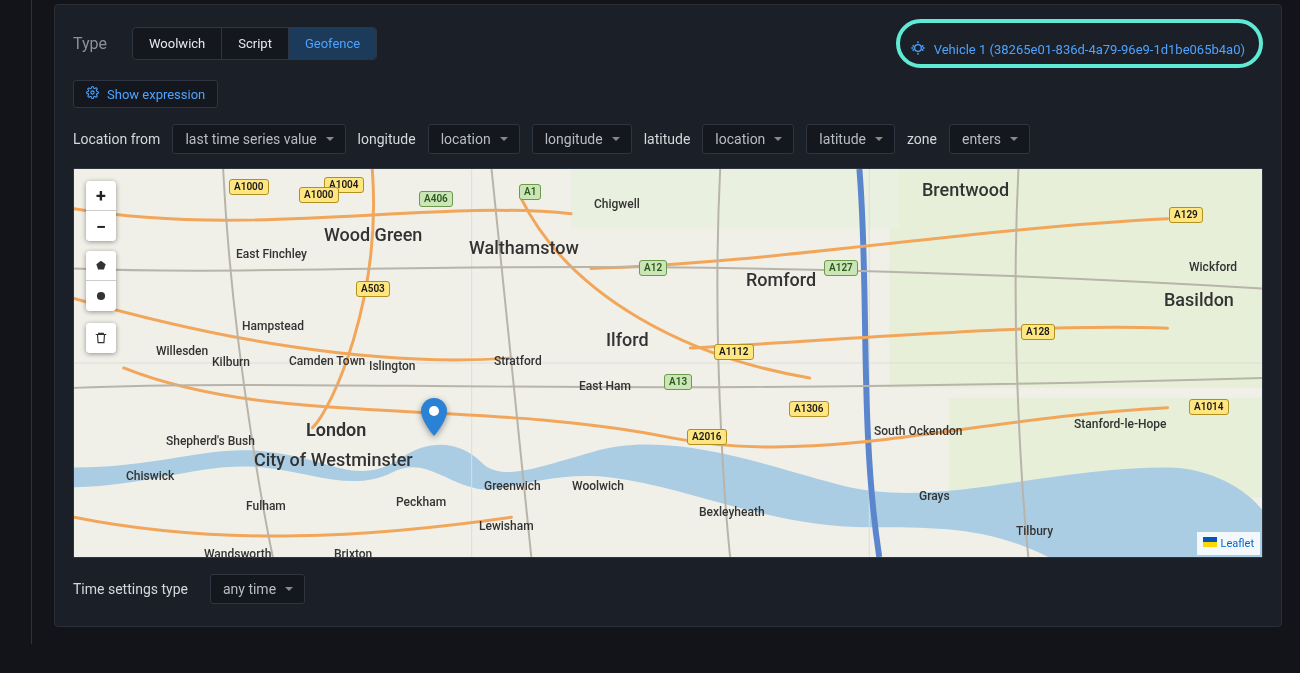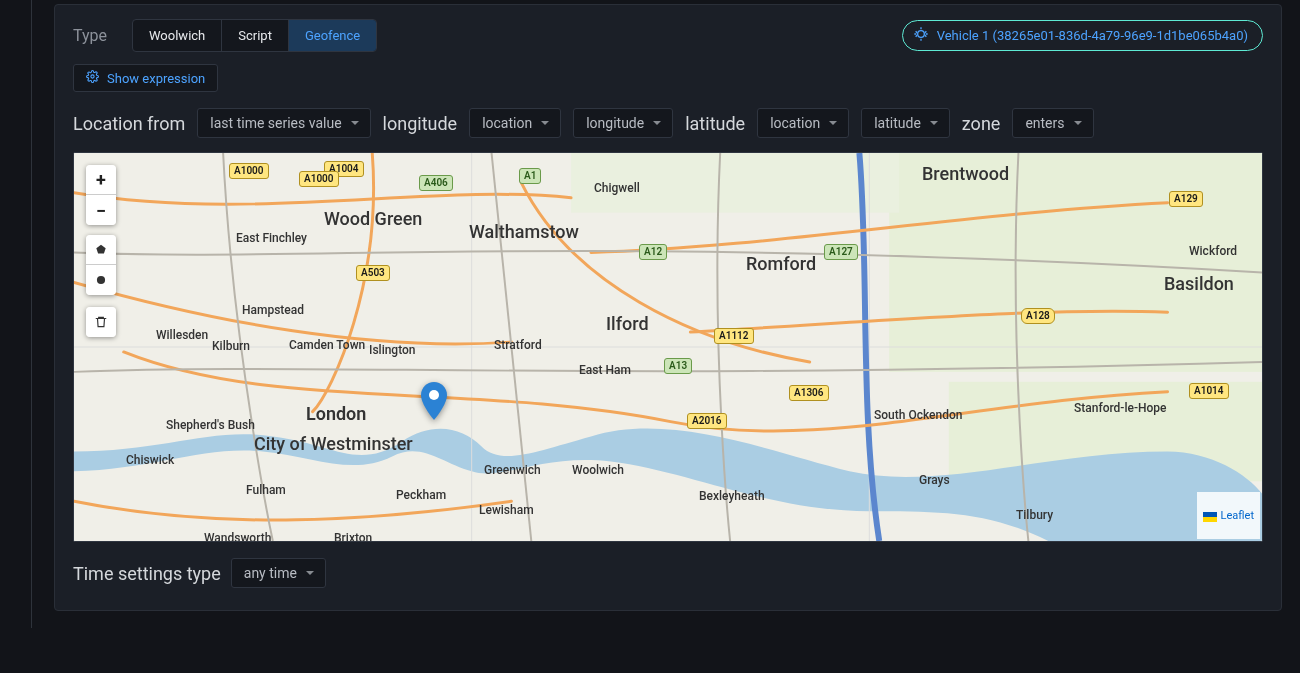--- a/index.html
+++ b/index.html
@@ -75,44 +75,44 @@
     cursor: pointer;
     border-right: 1px solid #2f3540;
   }
   .seg-btn:last-child { border-right: none; }
   .seg-btn.active {
     background: #1c3a5a;
     color: #4da3ff;
   }
   .debug-chip {
     display: flex; align-items: center; gap: 8px;
-    border: 1px solid #5eead4;
+    border: 4px solid #5eead4;
     color: #4da3ff;
     border-radius: 999px;
-    padding: 5px 14px 5px 10px;
+    padding: 17px 14px 5px 10px;
     font-size: 13px;
   }
   .debug-chip svg { width: 16px; height: 16px; }
   .show-expr {
     display: inline-flex; align-items: center; gap: 8px;
     border: 1px solid #2f3540;
     background: #14171d;
     color: #4da3ff;
     padding: 5px 12px;
     border-radius: 3px;
     font-size: 13px;
     cursor: pointer;
     margin-bottom: 16px;
   }
   .show-expr svg { width: 13px; height: 13px; }
   .filters-row {
     display: flex; align-items: center; flex-wrap: wrap; gap: 12px;
     margin-bottom: 14px;
   }
-  .fld-label { color: #d5d8dc; font-size: 18px; }
+  .fld-label { color: #d5d8dc; font-size: 14px; }
   .select {
     display: inline-flex; align-items: center; gap: 8px;
     background: #14171d;
     border: 1px solid #2f3540;
     border-radius: 3px;
     padding: 6px 10px 6px 12px;
     color: #b8bcc3;
     font-size: 14px;
     cursor: pointer;
   }
@@ -145,23 +145,23 @@
     border-bottom: 1px solid #ccc;
     cursor: pointer;
   }
   .leaf-btn:first-child { border-radius: 4px 4px 0 0; }
   .leaf-btn:last-child { border-radius: 0 0 4px 4px; border-bottom: none; }
   .leaf-btn.single { border-radius: 4px; border-bottom: none; }
   .leaf-btn svg { width: 14px; height: 14px; }
   .attrib {
     position: absolute; right: 2px; bottom: 2px;
     background: rgba(255,255,255,0.85);
-    padding: 17px 6px;
+    padding: 5px 6px;
     font-size: 11px;
-    display: flex; align-items: flex-end; gap: 4px;
+    display: flex; align-items: flex-start; gap: 4px;
     color: #0066cc;
   }
   .flag {
     display:inline-block; width: 14px; height: 10px;
     background: linear-gradient(to bottom, #0057b7 0 50%, #ffd700 50% 100%);
   }
   .marker {
     position: absolute;
     left: 360px; top: 270px;
     transform: translate(-50%, -100%);
@@ -183,21 +183,21 @@
   .city-lbl {
     position: absolute;
     font-size: 12px;
     color: #333;
     font-weight: 500;
     white-space: nowrap;
   }
   .city-lbl.big { font-size: 18px; font-weight: 600; }
   .city-lbl.mid { font-size: 18px; }
   .bottom-row {
-    display: flex; align-items: center; gap: 10px;
+    display: flex; align-items: center; gap: 22px;
     margin-top: 16px;
   }
 </style>
 </head>
 <body>
 
 <div class="page">
 
   <div class="content-panel">
     <div class="vline"></div>
@@ -359,21 +359,21 @@
           <div class="road-shield yel" style="left: 250px; top: 8px;">A1004</div>
           <div class="road-shield grn" style="left: 345px; top: 22px;">A406</div>
           <div class="road-shield grn" style="left: 445px; top: 15px;">A1</div>
           <div class="road-shield yel" style="left: 225px; top: 18px;">A1000</div>
           <div class="road-shield yel" style="left: 282px; top: 112px;">A503</div>
           <div class="road-shield grn" style="left: 565px; top: 91px;">A12</div>
           <div class="road-shield grn" style="left: 750px; top: 91px;">A127</div>
           <div class="road-shield yel" style="left: 640px; top: 175px;">A1112</div>
           <div class="road-shield grn" style="left: 590px; top: 205px;">A13</div>
           <div class="road-shield yel" style="left: 715px; top: 232px;">A1306</div>
-          <div class="road-shield yel" style="left: 947px; top: 155px; border-radius: 6px;">A128</div>
+          <div class="road-shield yel" style="left: 947px; top: 155px;">A128</div>
           <div class="road-shield yel" style="left: 1095px; top: 38px;">A129</div>
           <div class="road-shield yel" style="left: 1115px; top: 230px;">A1014</div>
           <div class="road-shield yel" style="left: 613px; top: 260px;">A2016</div>
         </div>
       <div id="labels">
           <div class="city-lbl mid" style="left: 250px; top: 55px;">Wood Green</div>
           <div class="city-lbl " style="left: 162px; top: 78px;">East Finchley</div>
           <div class="city-lbl mid" style="left: 395px; top: 68px;">Walthamstow</div>
           <div class="city-lbl " style="left: 520px; top: 4px; margin-top: 24px;">Chigwell</div>
           <div class="city-lbl mid" style="left: 672px; top: 100px;">Romford</div>
@@ -392,21 +392,21 @@
           <div class="city-lbl " style="left: 52px; top: 300px;">Chiswick</div>
           <div class="city-lbl " style="left: 92px; top: 265px;">Shepherd's Bush</div>
           <div class="city-lbl " style="left: 505px; top: 210px;">East Ham</div>
           <div class="city-lbl " style="left: 410px; top: 310px;">Greenwich</div>
           <div class="city-lbl " style="left: 498px; top: 310px;">Woolwich</div>
           <div class="city-lbl " style="left: 405px; top: 350px;">Lewisham</div>
           <div class="city-lbl " style="left: 625px; top: 336px;">Bexleyheath</div>
           <div class="city-lbl " style="left: 172px; top: 330px;">Fulham</div>
           <div class="city-lbl " style="left: 130px; top: 378px;">Wandsworth</div>
           <div class="city-lbl " style="left: 260px; top: 378px;">Brixton</div>
-          <div class="city-lbl " style="left: 322px; top: 335px;">Peckham</div>
+          <div class="city-lbl " style="left: 322px; top: 326px;">Peckham</div>
           <div class="city-lbl " style="left: 800px; top: 255px;">South Ockendon</div>
           <div class="city-lbl " style="left: 845px; top: 320px;">Grays</div>
           <div class="city-lbl " style="left: 942px; top: 355px;">Tilbury</div>
           <div class="city-lbl " style="left: 1000px; top: 248px;">Stanford-le-Hope</div>
         </div>
     </div>
 
     <div class="bottom-row">
       <span class="fld-label">Time settings type</span>
       <div class="select">

